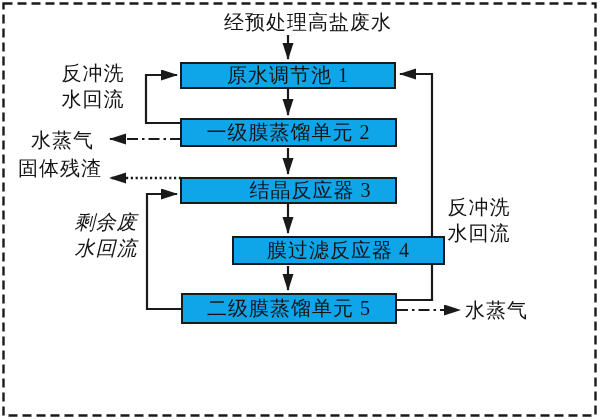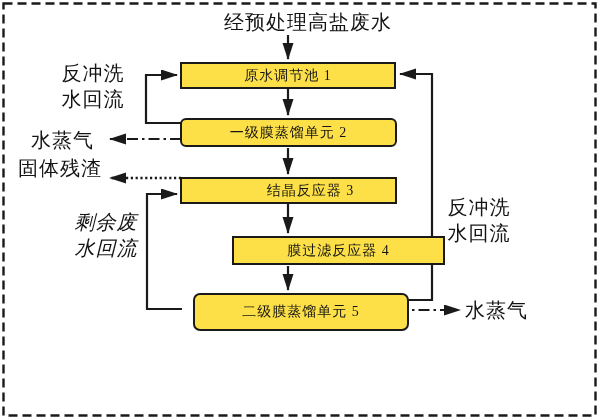--- a/index.html
+++ b/index.html
@@ -3,23 +3,23 @@
 <meta charset="utf-8">
 <style>
   html,body{margin:0;padding:0;background:#e8e8e8;}
   .canvas{
     position:relative;width:600px;height:420px;background:#ffffff;
     font-family:"Liberation Serif","DejaVu Serif",serif;color:#141414;
     overflow:hidden;
   }
   .wires{position:absolute;left:0;top:0;width:600px;height:420px;}
   .box{
-    position:absolute;box-sizing:border-box;border:2px solid #1a1a1a;background:#fde047;
+    position:absolute;box-sizing:border-box;border:2px solid #1a1a1a;background:#0ea5e9;
     display:flex;align-items:center;justify-content:center;
-    font-size:14px;letter-spacing:1px;white-space:nowrap;
+    font-size:20px;letter-spacing:1px;white-space:nowrap;
   }
   .lbl{
     position:absolute;font-size:20px;line-height:1.28;white-space:pre-line;
     letter-spacing:1px;
   }
   .lbl.center{text-align:center;}
 </style>
 </head>
 <body>
 
@@ -47,24 +47,24 @@
     <path d="M181,178 L110,178" stroke="#1a1a1a" stroke-width="2.6" fill="none" stroke-dasharray="2.2 2.6" marker-end="url(#arr)"></path>
 
     <path d="M182,309 L147,309 L147,194 L177,194" stroke="#1a1a1a" stroke-width="2.2" fill="none" marker-end="url(#arr)"></path>
 
     <path d="M396,300 L432,300 L432,74 L400,74" stroke="#1a1a1a" stroke-width="2.2" fill="none" marker-end="url(#arr)"></path>
 
     <path d="M397,310 L460,310" stroke="#1a1a1a" stroke-width="2.2" fill="none" stroke-dasharray="11 4 2.5 4" marker-end="url(#arr)"></path>
   </svg>
 
   <div class="box" style="left:180px;top:62px;width:216px;height:27px;">原水调节池 1</div>
-  <div class="box" style="left:180px;top:118px;width:217px;height:29px;border-radius:6px;">一级膜蒸馏单元 2</div>
+  <div class="box" style="left:180px;top:118px;width:217px;height:29px;">一级膜蒸馏单元 2</div>
   <div class="box" style="left:180px;top:177px;width:217px;height:27px;padding-left:44px;">结晶反应器 3</div>
   <div class="box" style="left:184px;top:236px;width:213px;height:29px;margin-left:48px;">膜过滤反应器 4</div>
-  <div class="box" style="left:193px;top:293px;width:216px;height:38px;border-radius:7px;">二级膜蒸馏单元 5</div>
+  <div class="box" style="left:181px;top:293px;width:216px;height:31px;">二级膜蒸馏单元 5</div>
 
   <div class="lbl center" style="left:198px;top:10px;width:180px;margin-left:20px;">经预处理高盐废水</div>
 
   <div class="lbl center" style="left:60px;top:61px;width:66px;">反冲洗
 水回流</div>
 
   <div class="lbl" style="left:31px;top:128px;">水蒸气</div>
 
   <div class="lbl" style="left:18px;top:156px;">固体残渣</div>
 

